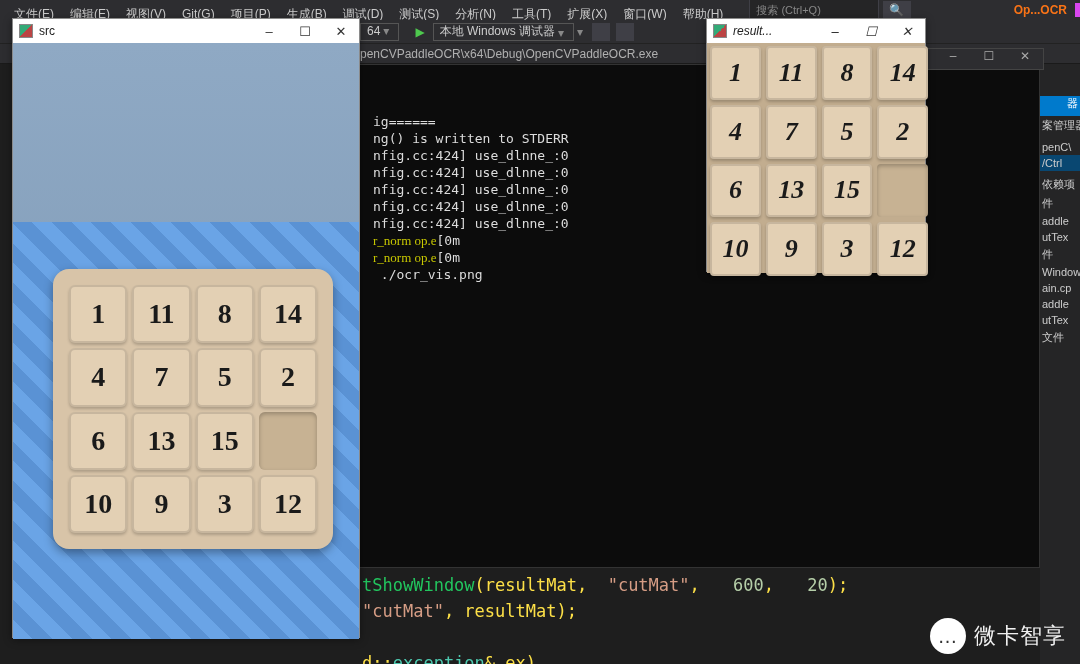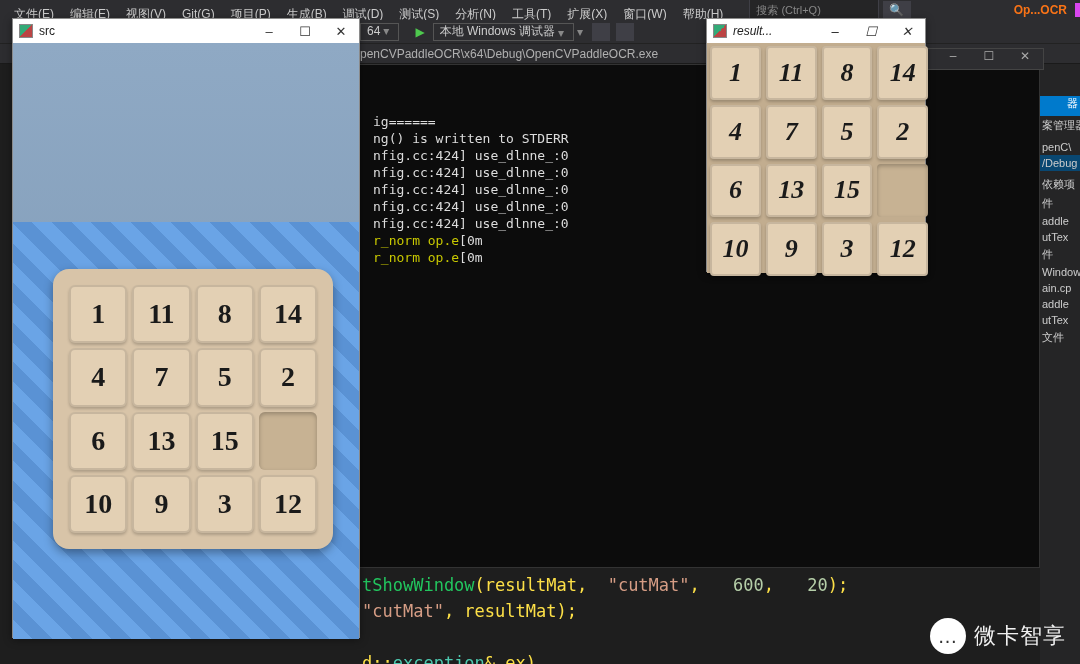--- a/index.html
+++ b/index.html
@@ -47,21 +47,21 @@
 
   
   .terminal {
     position:absolute; top:64px; left:12px; right:40px; bottom: 96px;
     background:#0c0c0c; border:1px solid #333;
     padding: 48px 0 0 360px;
     font-family: Consolas, monospace; font-size:13px; line-height:17px;
     color:#dcdcdc; z-index:1;
   }
   .terminal pre { white-space: pre; }
-  .yellow { color:#c8c800; }
+  .yellow { color:#c8c800;font-family:Liberation Serif, serif; }
 
   
   .code {
     position:absolute; left:358px; right:40px; bottom:0; height:96px;
     background:#1e1e1e; color:#d4d4d4;
     font-family: Consolas, monospace; font-size:17px; line-height:26px;
     padding:4px 0 0 4px; white-space:pre; z-index:2;
   }
   .cyan{color:#4ec9b0;} .orng{color:#d69d85;} .num{color:#b5cea8;margin-left:23px;} .punc{color:#fde047;} .fn{color:#22c55e;}
 
@@ -172,33 +172,34 @@
 <div class="terminal">
 <pre>ig======</pre>
 <pre>ng() is written to STDERR</pre>
 <pre>nfig.cc:424] use_dlnne_:0</pre>
 <pre>nfig.cc:424] use_dlnne_:0</pre>
 <pre>nfig.cc:424] use_dlnne_:0</pre>
 <pre>nfig.cc:424] use_dlnne_:0</pre>
 <pre>nfig.cc:424] use_dlnne_:0</pre>
 <pre><span class="yellow">r_norm op.e</span><span>[0m</span></pre>
 <pre><span class="yellow">r_norm op.e</span><span>[0m</span></pre>
+<pre> ./ocr_vis.png</pre>
 </div>
 
 <div class="code"><span class="fn">tShowWindow</span><span class="punc">(resultMat,  </span><span class="orng">"cutMat"</span><span class="punc">, </span><span class="num">600</span><span class="punc">, </span><span class="num">20</span><span class="punc">);</span>
 <span class="punc"></span><span class="orng">"cutMat"</span><span class="punc">, resultMat);</span>
 
 <span class="punc">d::</span><span class="cyan">exception</span><span class="punc">&amp; ex)</span></div>
 
 <div class="rightcol">
   <div class="head">器</div>
   <div class="ln">案管理器</div>
   <div class="ln"></div>
   <div class="ln">penC\</div>
-  <div class="ln" style="background:#094771">/Debug</div>
+  <div class="ln" style="background:#094771">/Ctrl</div>
   <div class="ln"></div>
   <div class="ln">依赖项</div>
   <div class="ln">件</div>
   <div class="ln">addle</div>
   <div class="ln">utTex</div>
   <div class="ln">件</div>
   <div class="ln">Windows</div>
   <div class="ln">ain.cp</div>
   <div class="ln">addle</div>
   <div class="ln">utTex</div>

